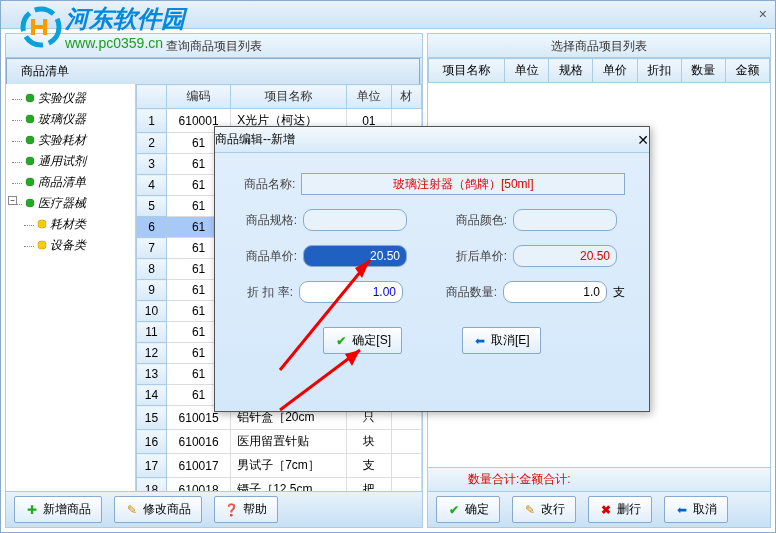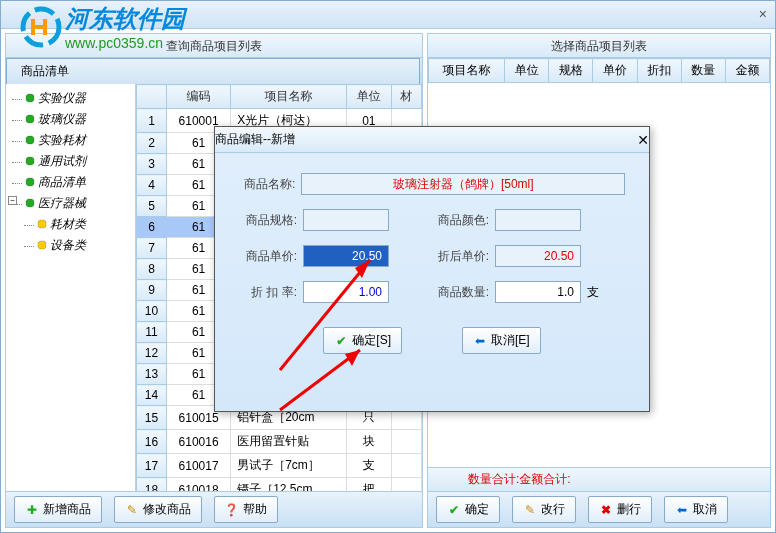--- a/index.html
+++ b/index.html
@@ -59,21 +59,21 @@
     
     .dialog { position: absolute; left: 214px; top: 126px; width: 436px; height: 286px; border: 1px solid #555; background: #e6f1fa; box-shadow: 2px 2px 8px rgba(0,0,0,0.3); z-index: 50; }
     .dialog-title { height: 26px; background: linear-gradient(#f4f9fd, #d8eaf8); padding: 4px 0; border-bottom: 1px solid #aacce5; display: flex; justify-content: space-between; align-items: center; }
     .dialog-close { font-size: 14px; cursor: pointer; }
     .dialog-body { padding: 20px 24px; background: linear-gradient(#e0eefc, #d4e8fa); height: calc(100% - 26px); }
     .form-row { display: flex; align-items: center; margin-bottom: 14px; gap: 6px; }
     .form-label { width: 58px; text-align: right; color: #444; }
     .form-input { border: 1px solid #88aacc; padding: 3px 6px; background: #fff; height: 22px; }
     .form-input.readonly { background: #e8f2fb; }
     .form-input.wide { width: 332px; text-align: center; color: #d00; }
-    .form-input.num { width: 86px; text-align: right; }
+    .form-input.num { width: 104px; text-align: right; border-radius: 9px; }
     .form-input.selected { background: #2060c0; color: #fff; }
     .form-input.red { color: #d00; }
     .dialog-btns { display: flex; justify-content: center; gap: 60px; margin-top: 24px; }
     
     
     .arrow { position: absolute; z-index: 60; pointer-events: none; }
     .arrow svg { overflow: visible; }
     .arrow-line { stroke: #e00; stroke-width: 3; fill: none; }
     .arrow-head { fill: #e00; }
     

